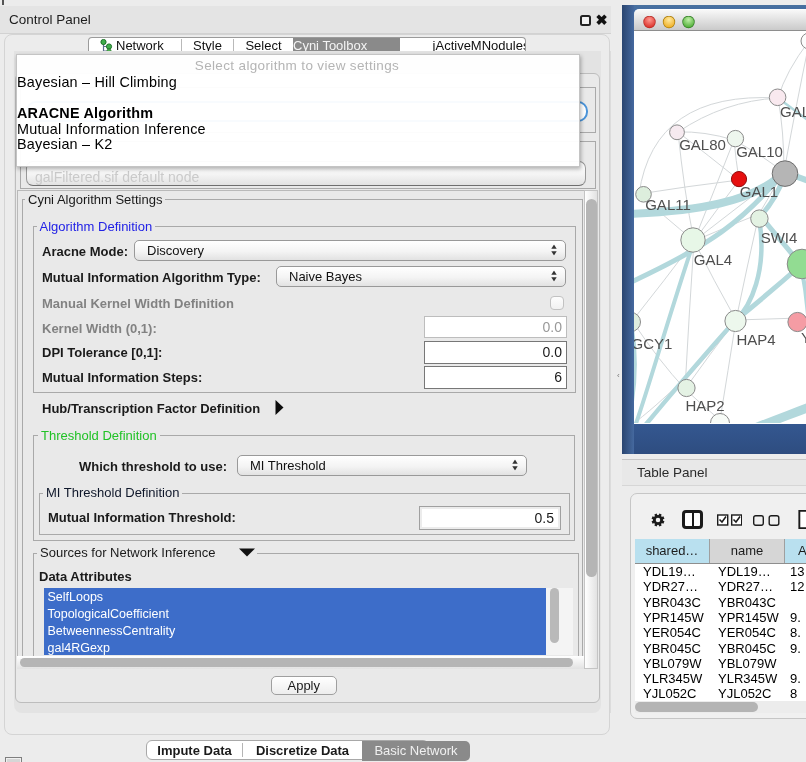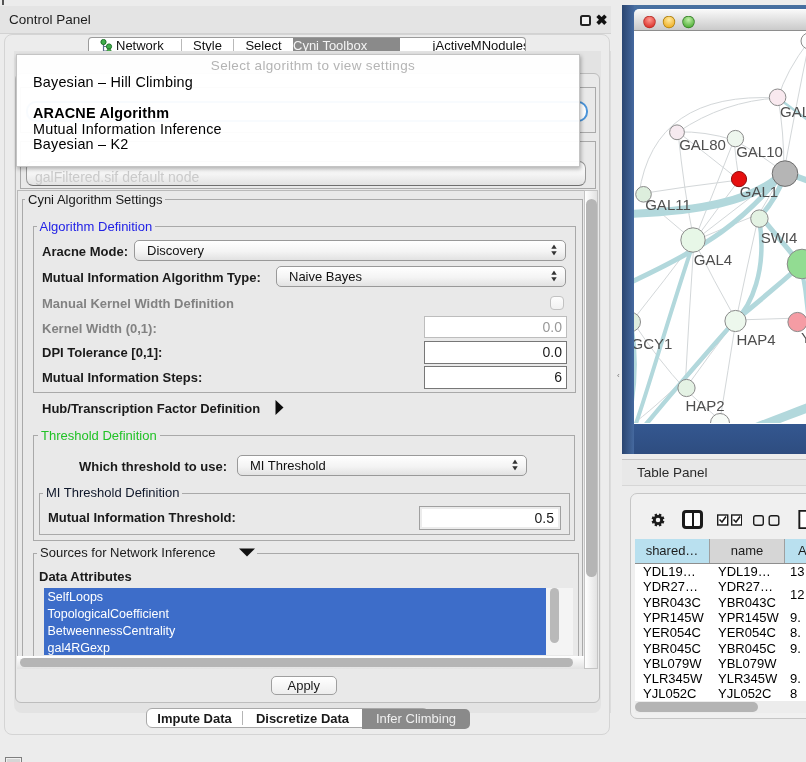--- a/index.html
+++ b/index.html
@@ -25,21 +25,21 @@
   .combo{position:absolute;box-sizing:border-box;border:1px solid #999;border-radius:5px;
          background:linear-gradient(#ffffff,#f4f4f4 55%,#e2e2e2);padding-left:24px;}
   .combo .txt{position:absolute;left:12px;top:50%;transform:translateY(-50%);font-size:13px;color:#111;}
   .stepper{position:absolute;right:8px;top:50%;transform:translateY(-50%);width:6px;height:11px;}
   
   .tfield{position:absolute;background:#fff;box-sizing:border-box;text-align:right;font-size:14px;}
   .tfield span{position:absolute;right:4px;top:50%;transform:translateY(-50%);}
   
   #popup{left:15.5px;top:54px;width:564px;height:112.5px;background:rgba(255,255,255,0.96);border:1px solid #c4c4c4;
          box-shadow:1px 2px 4px rgba(0,0,0,0.3);box-sizing:border-box;z-index:50;}
-  #popup .row{position:absolute;left:0.5px;width:560px;height:15.7px;font-size:14.4px;letter-spacing:0.2px;line-height:15.7px;color:#000;margin-left:16px;}
+  #popup .row{position:absolute;left:0.5px;width:560px;height:15.7px;font-size:14.4px;letter-spacing:0.2px;line-height:15.7px;color:#000;}
   
   #datalist{left:44px;top:588px;width:529px;height:67px;background:#f4f4f4;}
   #bluebox{left:0;top:0;width:501.5px;height:67px;background:#3d6dc9;}
   #datalist .li{position:absolute;left:3.5px;color:#fff;font-size:12.5px;}
   
   .btab{position:absolute;top:0;height:20px;line-height:20px;text-align:center;font-size:13px;font-weight:bold;color:#1a1a1a;}
   
   #blueframe{left:622px;top:5px;width:184px;height:449px;background:linear-gradient(180deg,#49719f 0,#3c64a4 12px,#3c64a4 85%,#2e4d80 100%);}
   #blueleft{left:622px;top:5px;width:12px;height:449px;background:linear-gradient(90deg,#2a4570,#45699f);}
   #macwin{left:634px;top:9px;width:172px;height:415px;}
@@ -170,25 +170,25 @@
 
   <div class="abs" style="left:584px;top:190px;width:14px;height:479px;background:linear-gradient(90deg,#ffffff,#e2e2e2);border:1px solid #c4c4c4;box-sizing:border-box;"></div>
   <div class="abs" style="left:585.5px;top:199px;width:11px;height:378px;background:#b5b5b5;border-radius:6px;"></div>
   <div class="abs" style="left:17px;top:656px;width:567px;height:13px;background:linear-gradient(#ffffff,#e2e2e2);"></div>
   <div class="abs" style="left:20px;top:658px;width:553px;height:9px;background:#b5b5b5;border-radius:5px;"></div>
 
   <div class="abs" style="left:270.5px;top:676px;width:66.5px;height:19px;border:1px solid #9f9f9f;border-radius:5px;
        background:linear-gradient(#ffffff,#ededed);text-align:center;line-height:18px;font-size:13px;box-sizing:border-box;">Apply</div>
 
   <div class="abs" style="left:4px;top:34px;width:606px;height:701px;border:1px solid #d4d4d4;border-radius:8px;box-sizing:border-box;"></div>
-  <div class="abs" style="left:146px;top:708px;width:283px;height:20px;background:#fff;border:1px solid #a8a8a8;border-radius:6px;box-sizing:border-box;">
+  <div class="abs" style="left:146px;top:740px;width:283px;height:20px;background:#fff;border:1px solid #a8a8a8;border-radius:6px;box-sizing:border-box;">
     <div class="btab" style="left:0;width:95px;">Impute Data</div>
     <div class="abs" style="left:95px;top:2px;width:1px;height:14px;background:#b5b5b5;"></div>
     <div class="btab" style="left:96px;width:119px;">Discretize Data</div>
-    <div class="btab" style="left:215px;width:108px;background:#8a8a8a;color:#f0f0f0;border-radius:0 5px 5px 0;font-weight:normal;">Infer Climbing</div>
+    <div class="btab" style="left:215px;width:108px;background:#8a8a8a;color:#f0f0f0;border-radius:0 5px 5px 0;font-weight:normal;">Basic Network</div>
   </div>
 
   <div class="abs" id="popup">
     <div class="row" style="top:2.5px;color:#b4b4b4;text-align:center;letter-spacing:0.35px;font-size:13.5px;">Select algorithm to view settings</div>
     <div class="row" style="top:19.6px;">Bayesian – Hill Climbing</div>
     <div class="row" style="top:66.7px;">Mutual Information Inference</div>
     <div class="row bold" style="top:51px;">ARACNE Algorithm</div>
     <div class="row" style="top:82.4px;">Bayesian – K2</div>
   </div>
 
@@ -344,21 +344,21 @@
 
     <div class="abs" style="left:4px;top:70px;width:180px;height:137px;background:#fff;overflow:hidden;">
       <div class="trow" style="top:0;">
         <div style="left:8px;">YDL19…</div>
         <div style="left:83px;">YDL19…</div>
         <div style="left:155px;">13</div>
       </div>
       <div class="trow" style="top:15.3px;">
         <div style="left:8px;">YDR27…</div>
         <div style="left:83px;">YDR27…</div>
-        <div style="left:155px;margin-top:8px;">12</div>
+        <div style="left:155px;">12</div>
       </div>
       <div class="trow" style="top:30.6px;">
         <div style="left:8px;">YBR043C</div>
         <div style="left:83px;">YBR043C</div>
       </div>
       <div class="trow" style="top:45.9px;">
         <div style="left:8px;">YPR145W</div>
         <div style="left:83px;">YPR145W</div>
         <div style="left:155px;">9.</div>
       </div>

